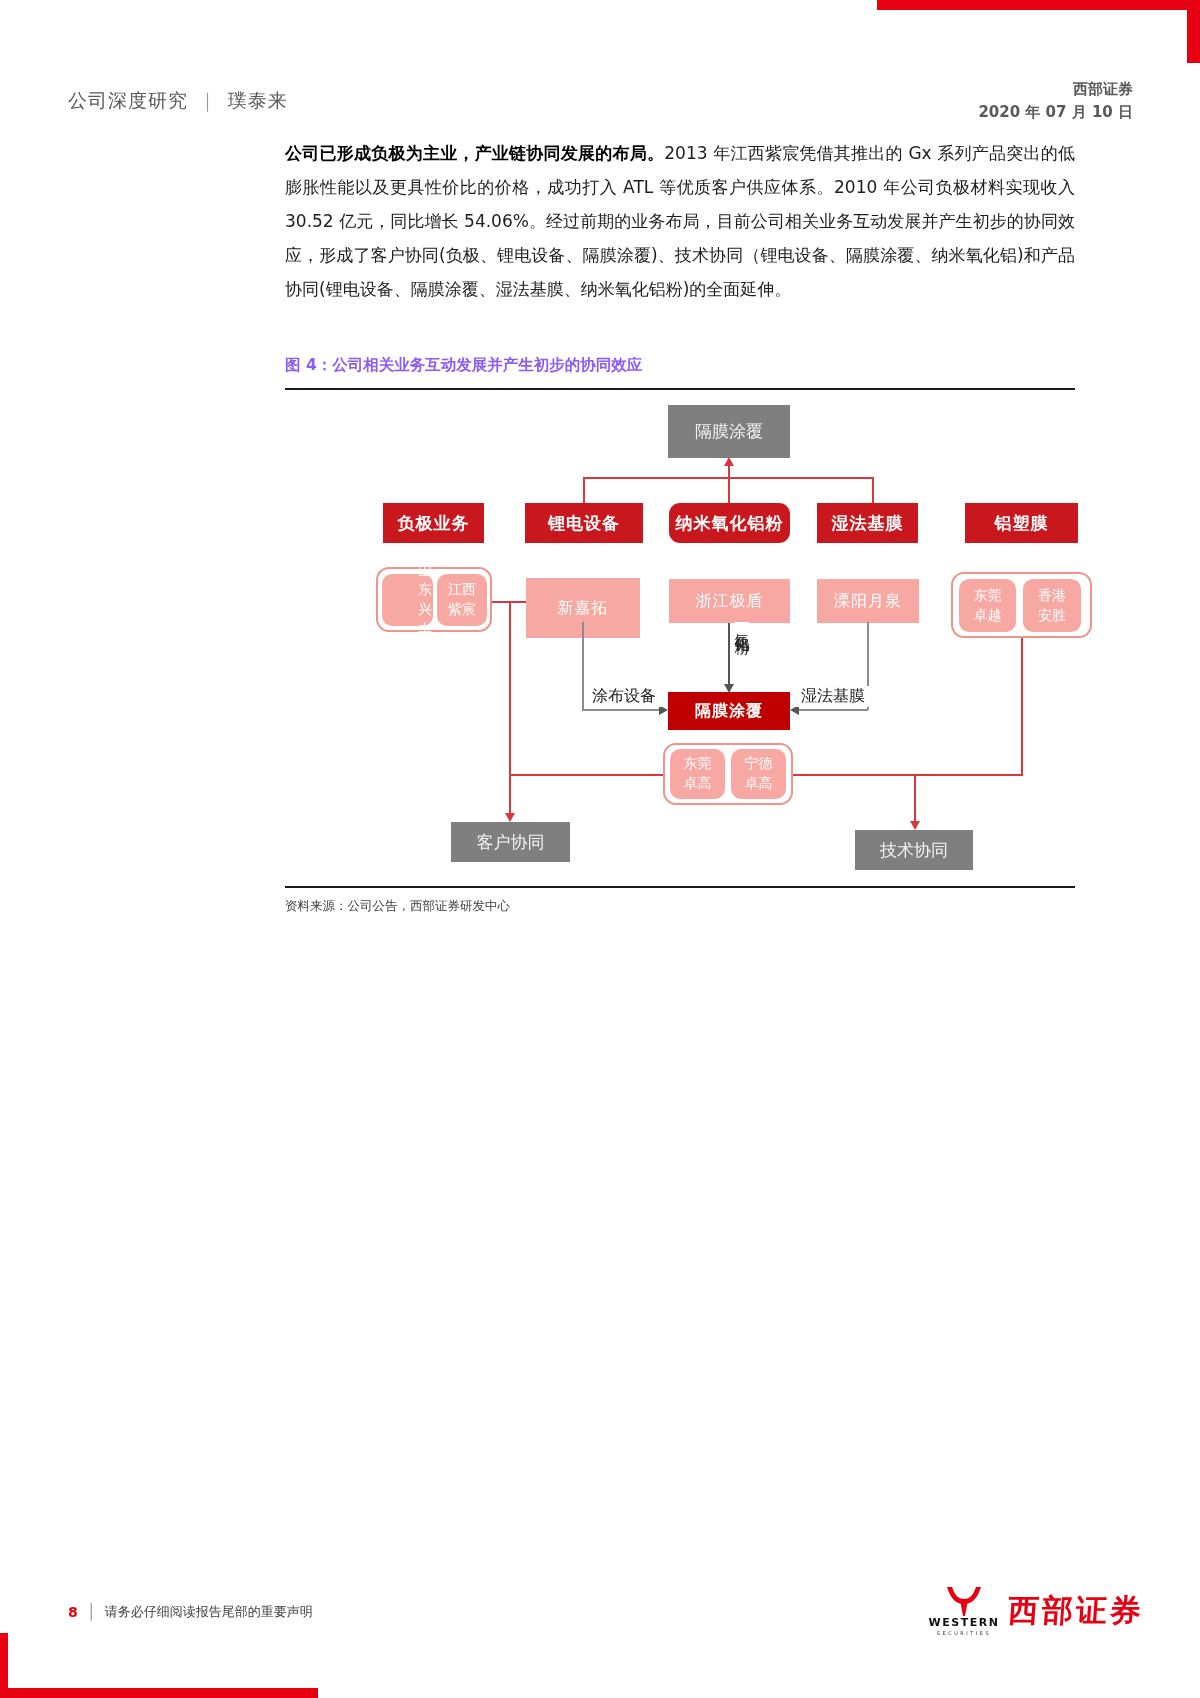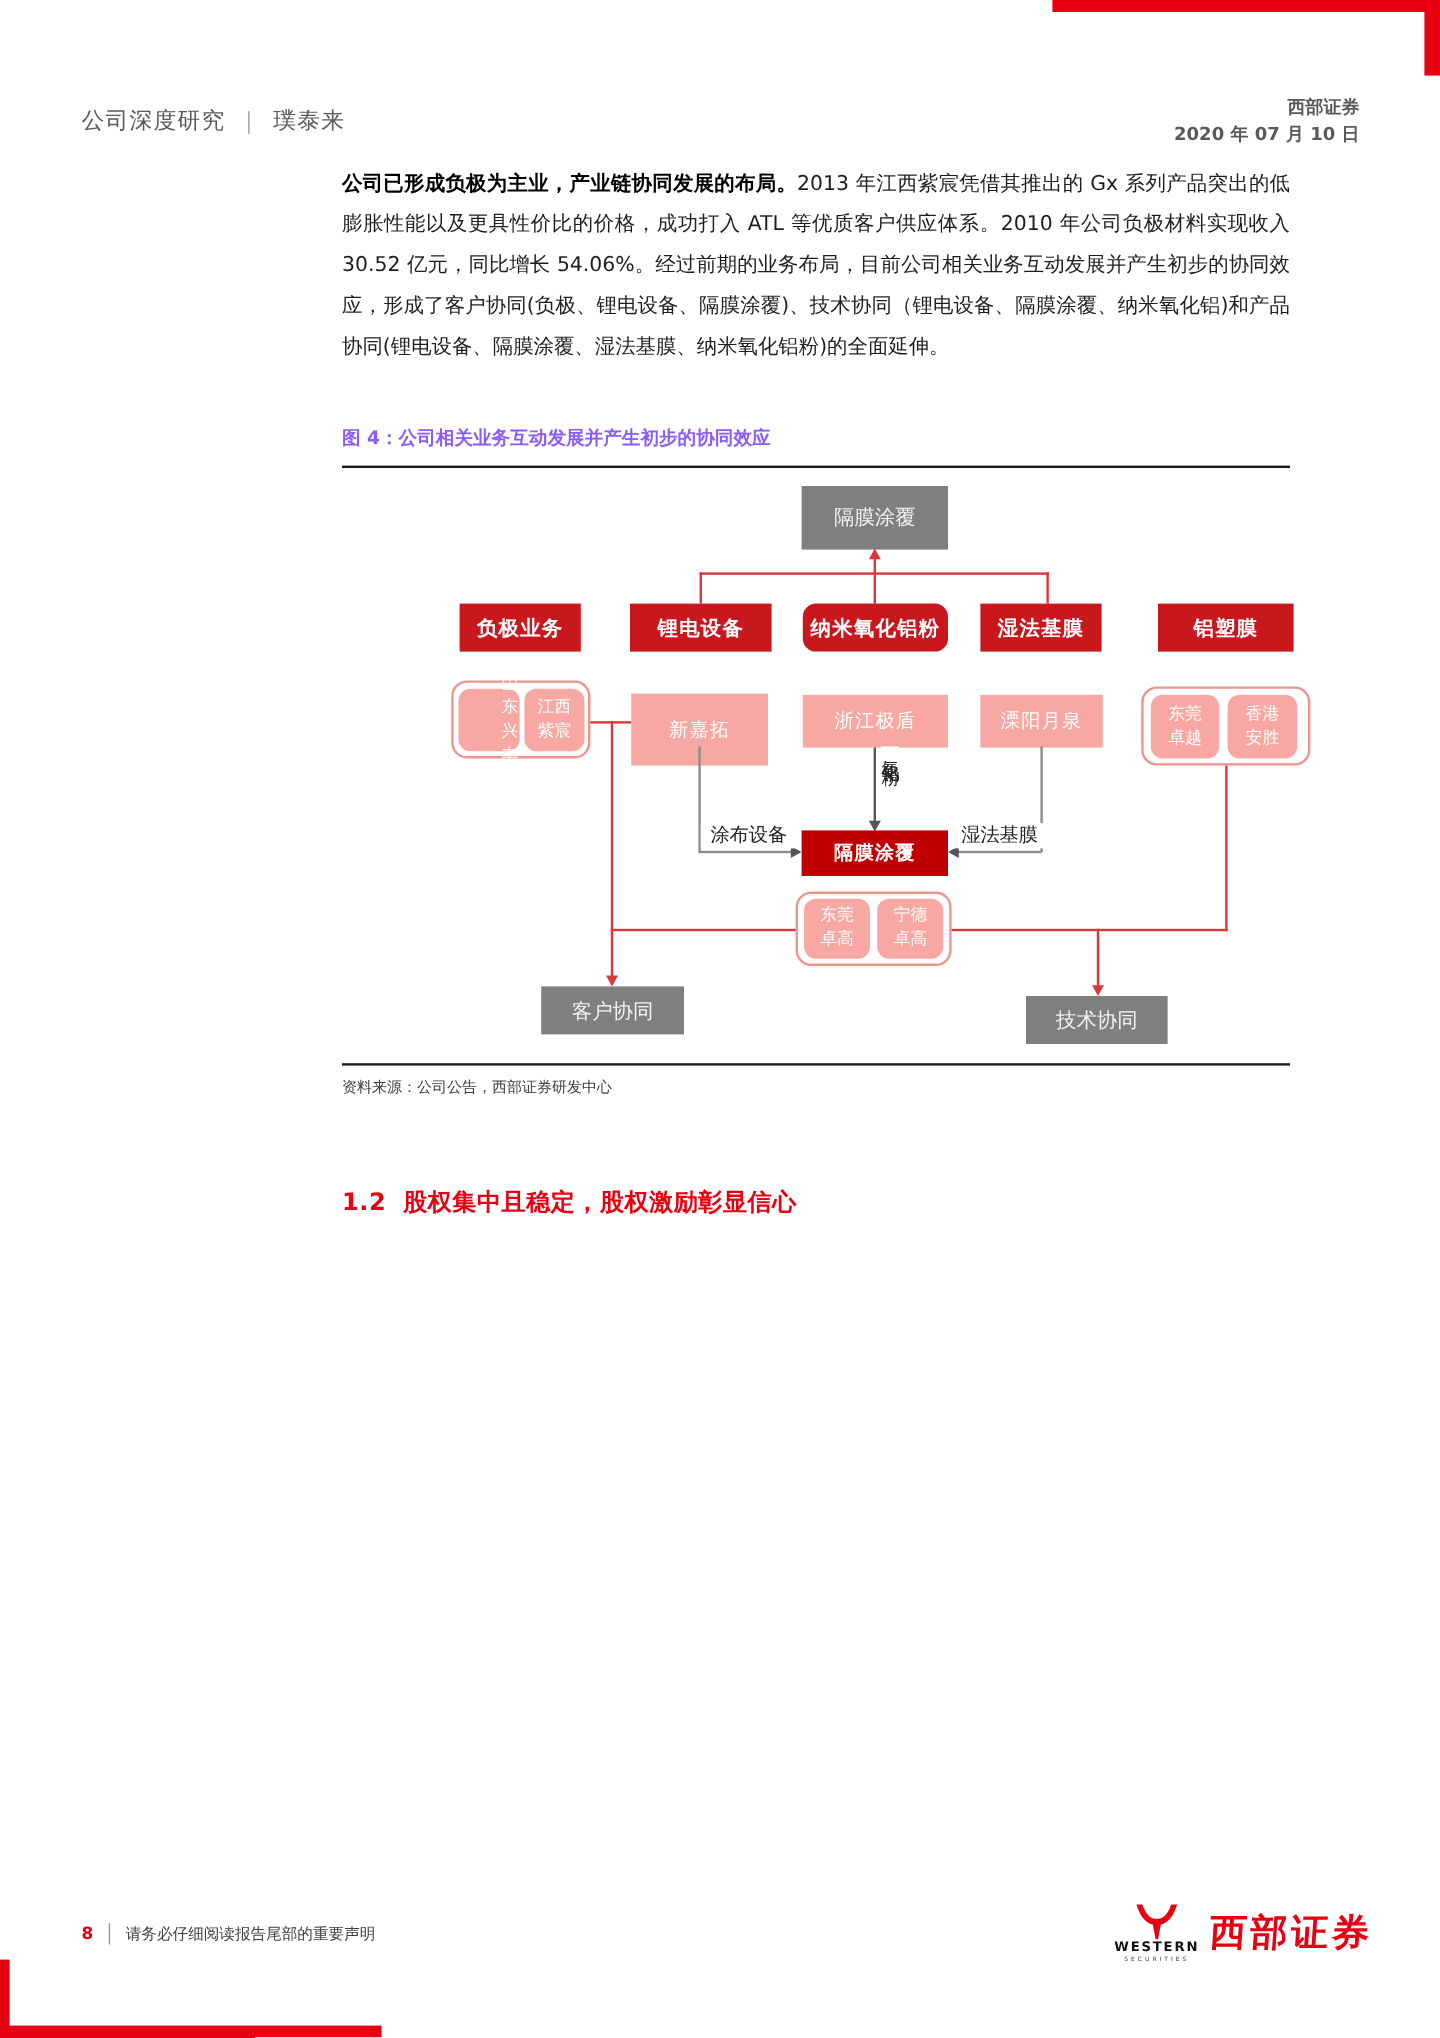--- a/index.html
+++ b/index.html
@@ -146,23 +146,20 @@
   <div class="lineR" style="left:509px;top:774px;width:2px;height:42px;"></div>
   <div class="arr arr-dn-r" style="left:505px;top:813px;"></div>
   <div class="lineR" style="left:914px;top:774px;width:2px;height:48px;"></div>
   <div class="arr arr-dn-r" style="left:910px;top:821px;"></div>
 
   <div class="node gray-box" style="left:451px;top:822px;width:119px;height:40px;">客户协同</div>
   <div class="node gray-box" style="left:855px;top:830px;width:118px;height:40px;">技术协同</div>
 
   <div class="src">资料来源：公司公告，西部证券研发中心</div>
 
-  <div class="sec-h">
-    <span class="num">1.2</span><span>股权集中且稳定，股权激励彰显信心</span>
-  </div>
 
 
   <div class="ftr">
     <span class="pg">8</span>
     <span class="sep">│</span>
     <span>请务必仔细阅读报告尾部的重要声明</span>
   </div>
 
   <div class="logo">
     <div class="logo-west">

